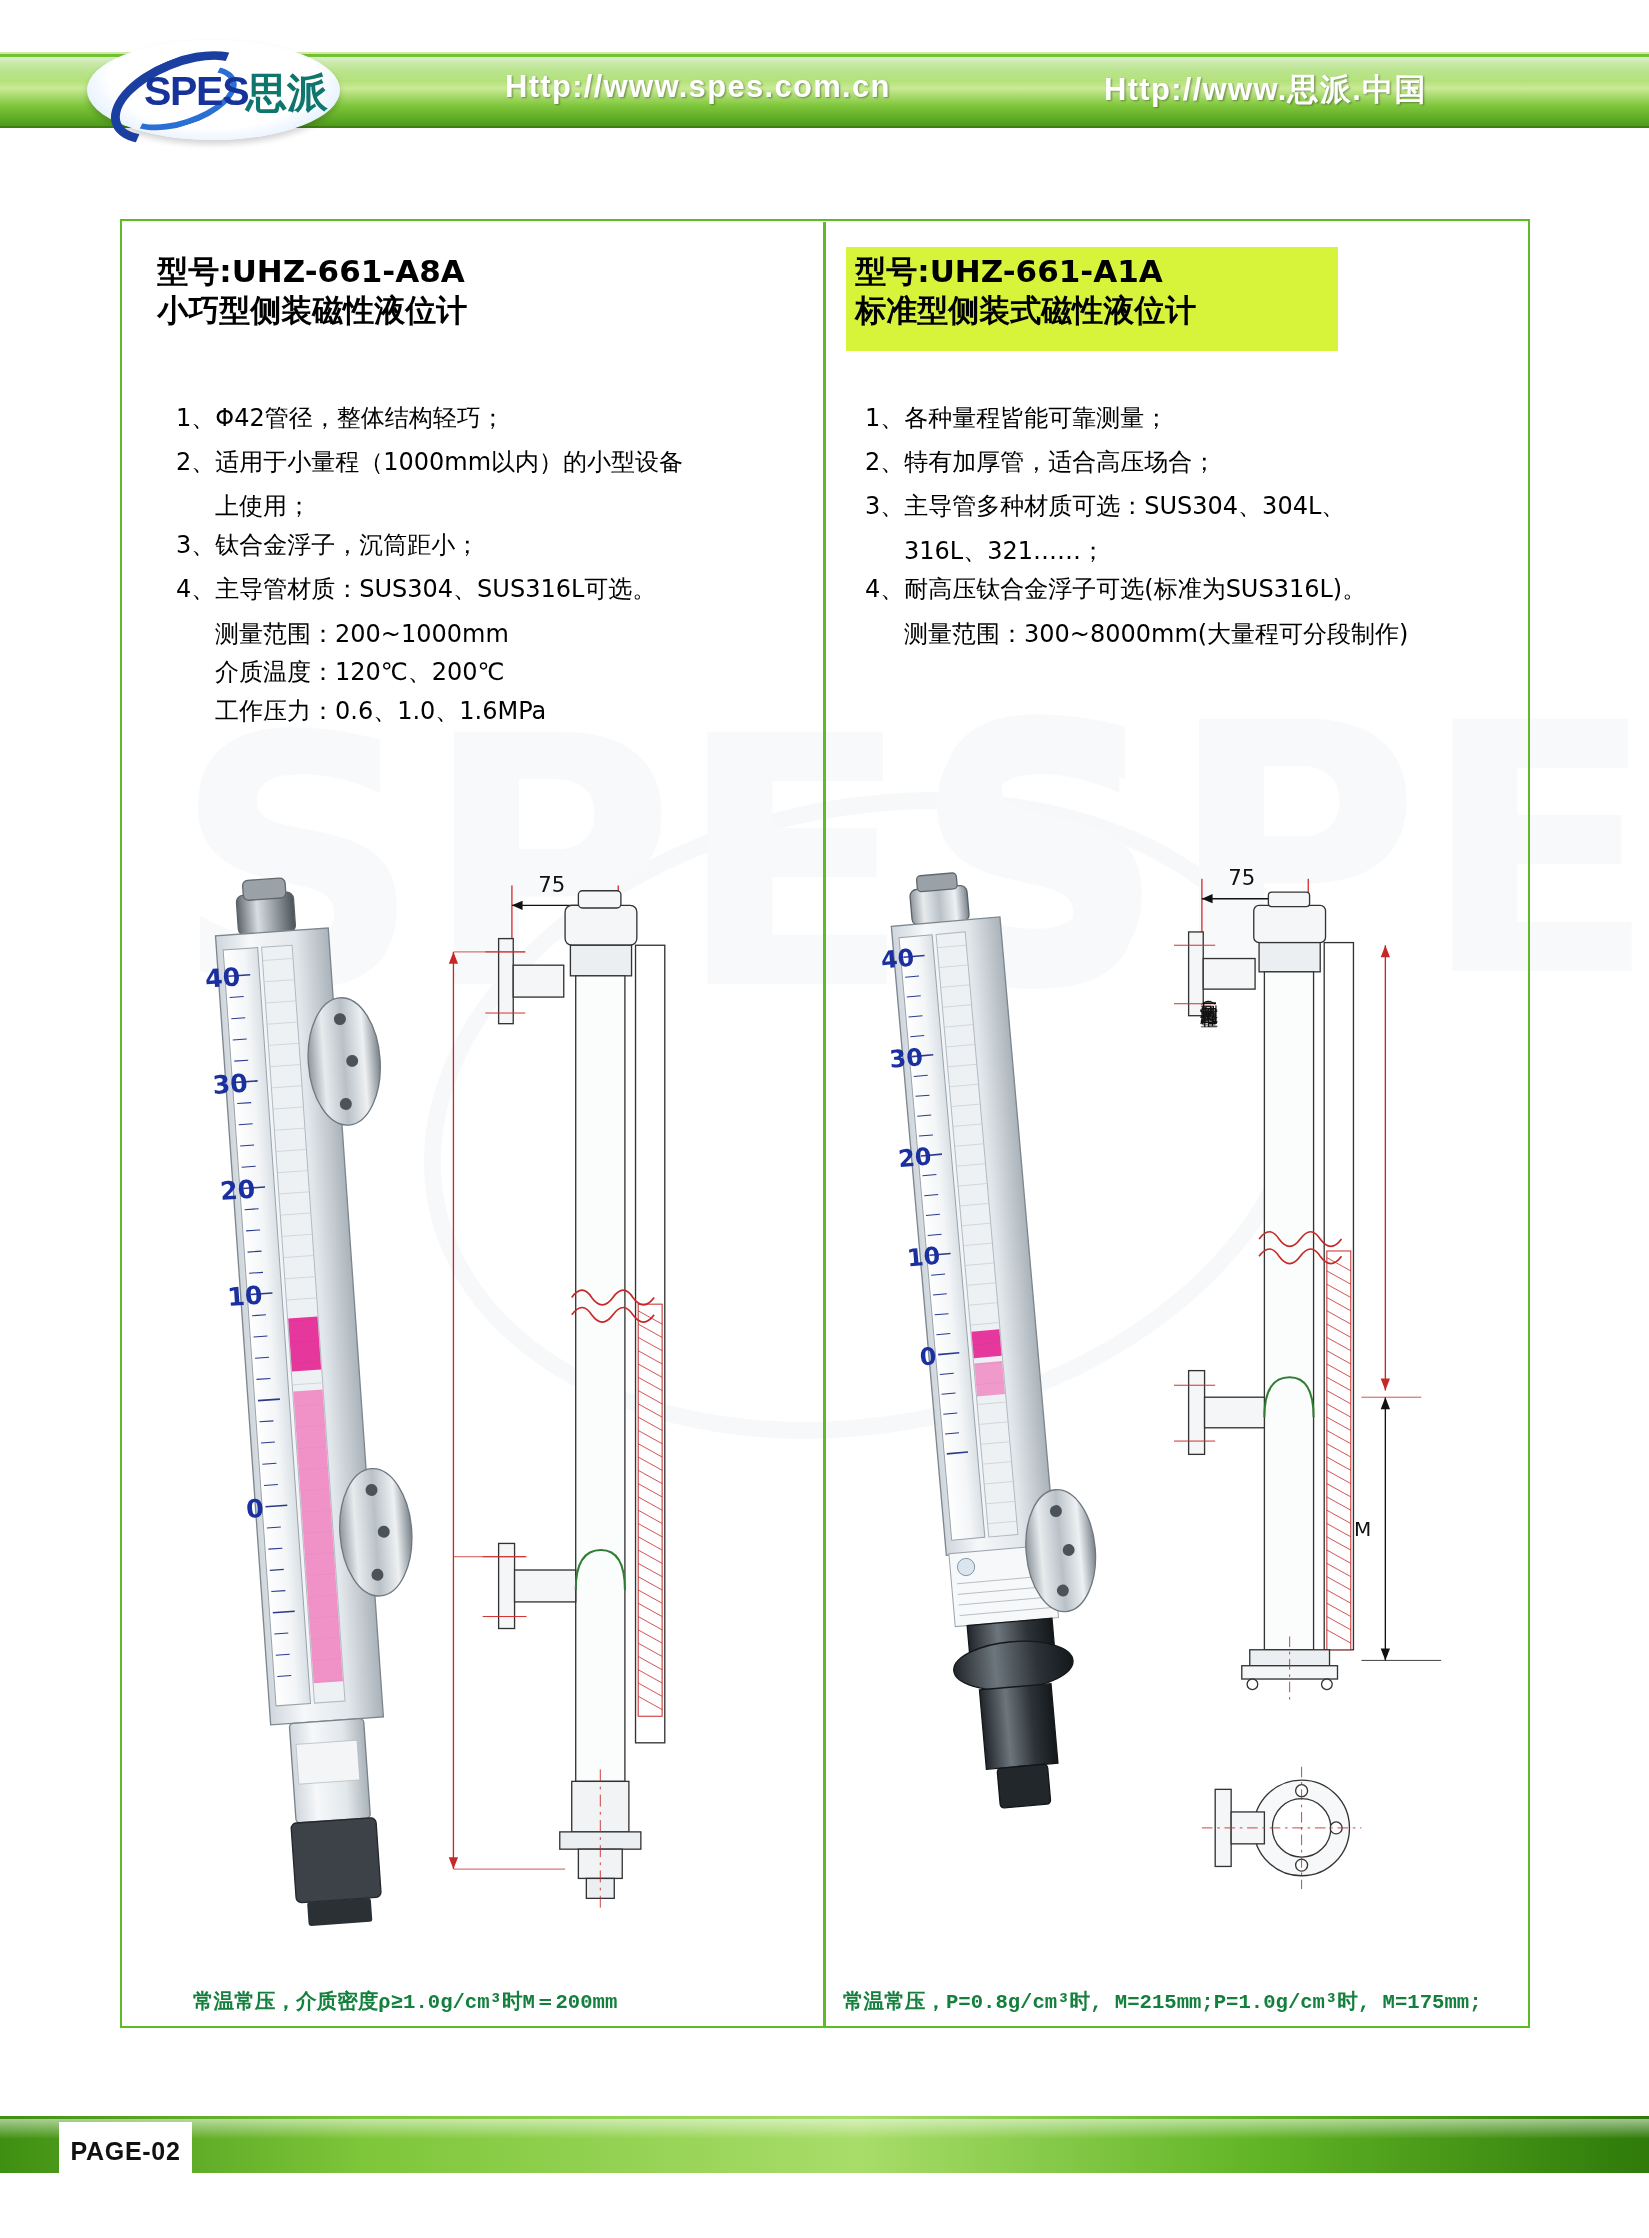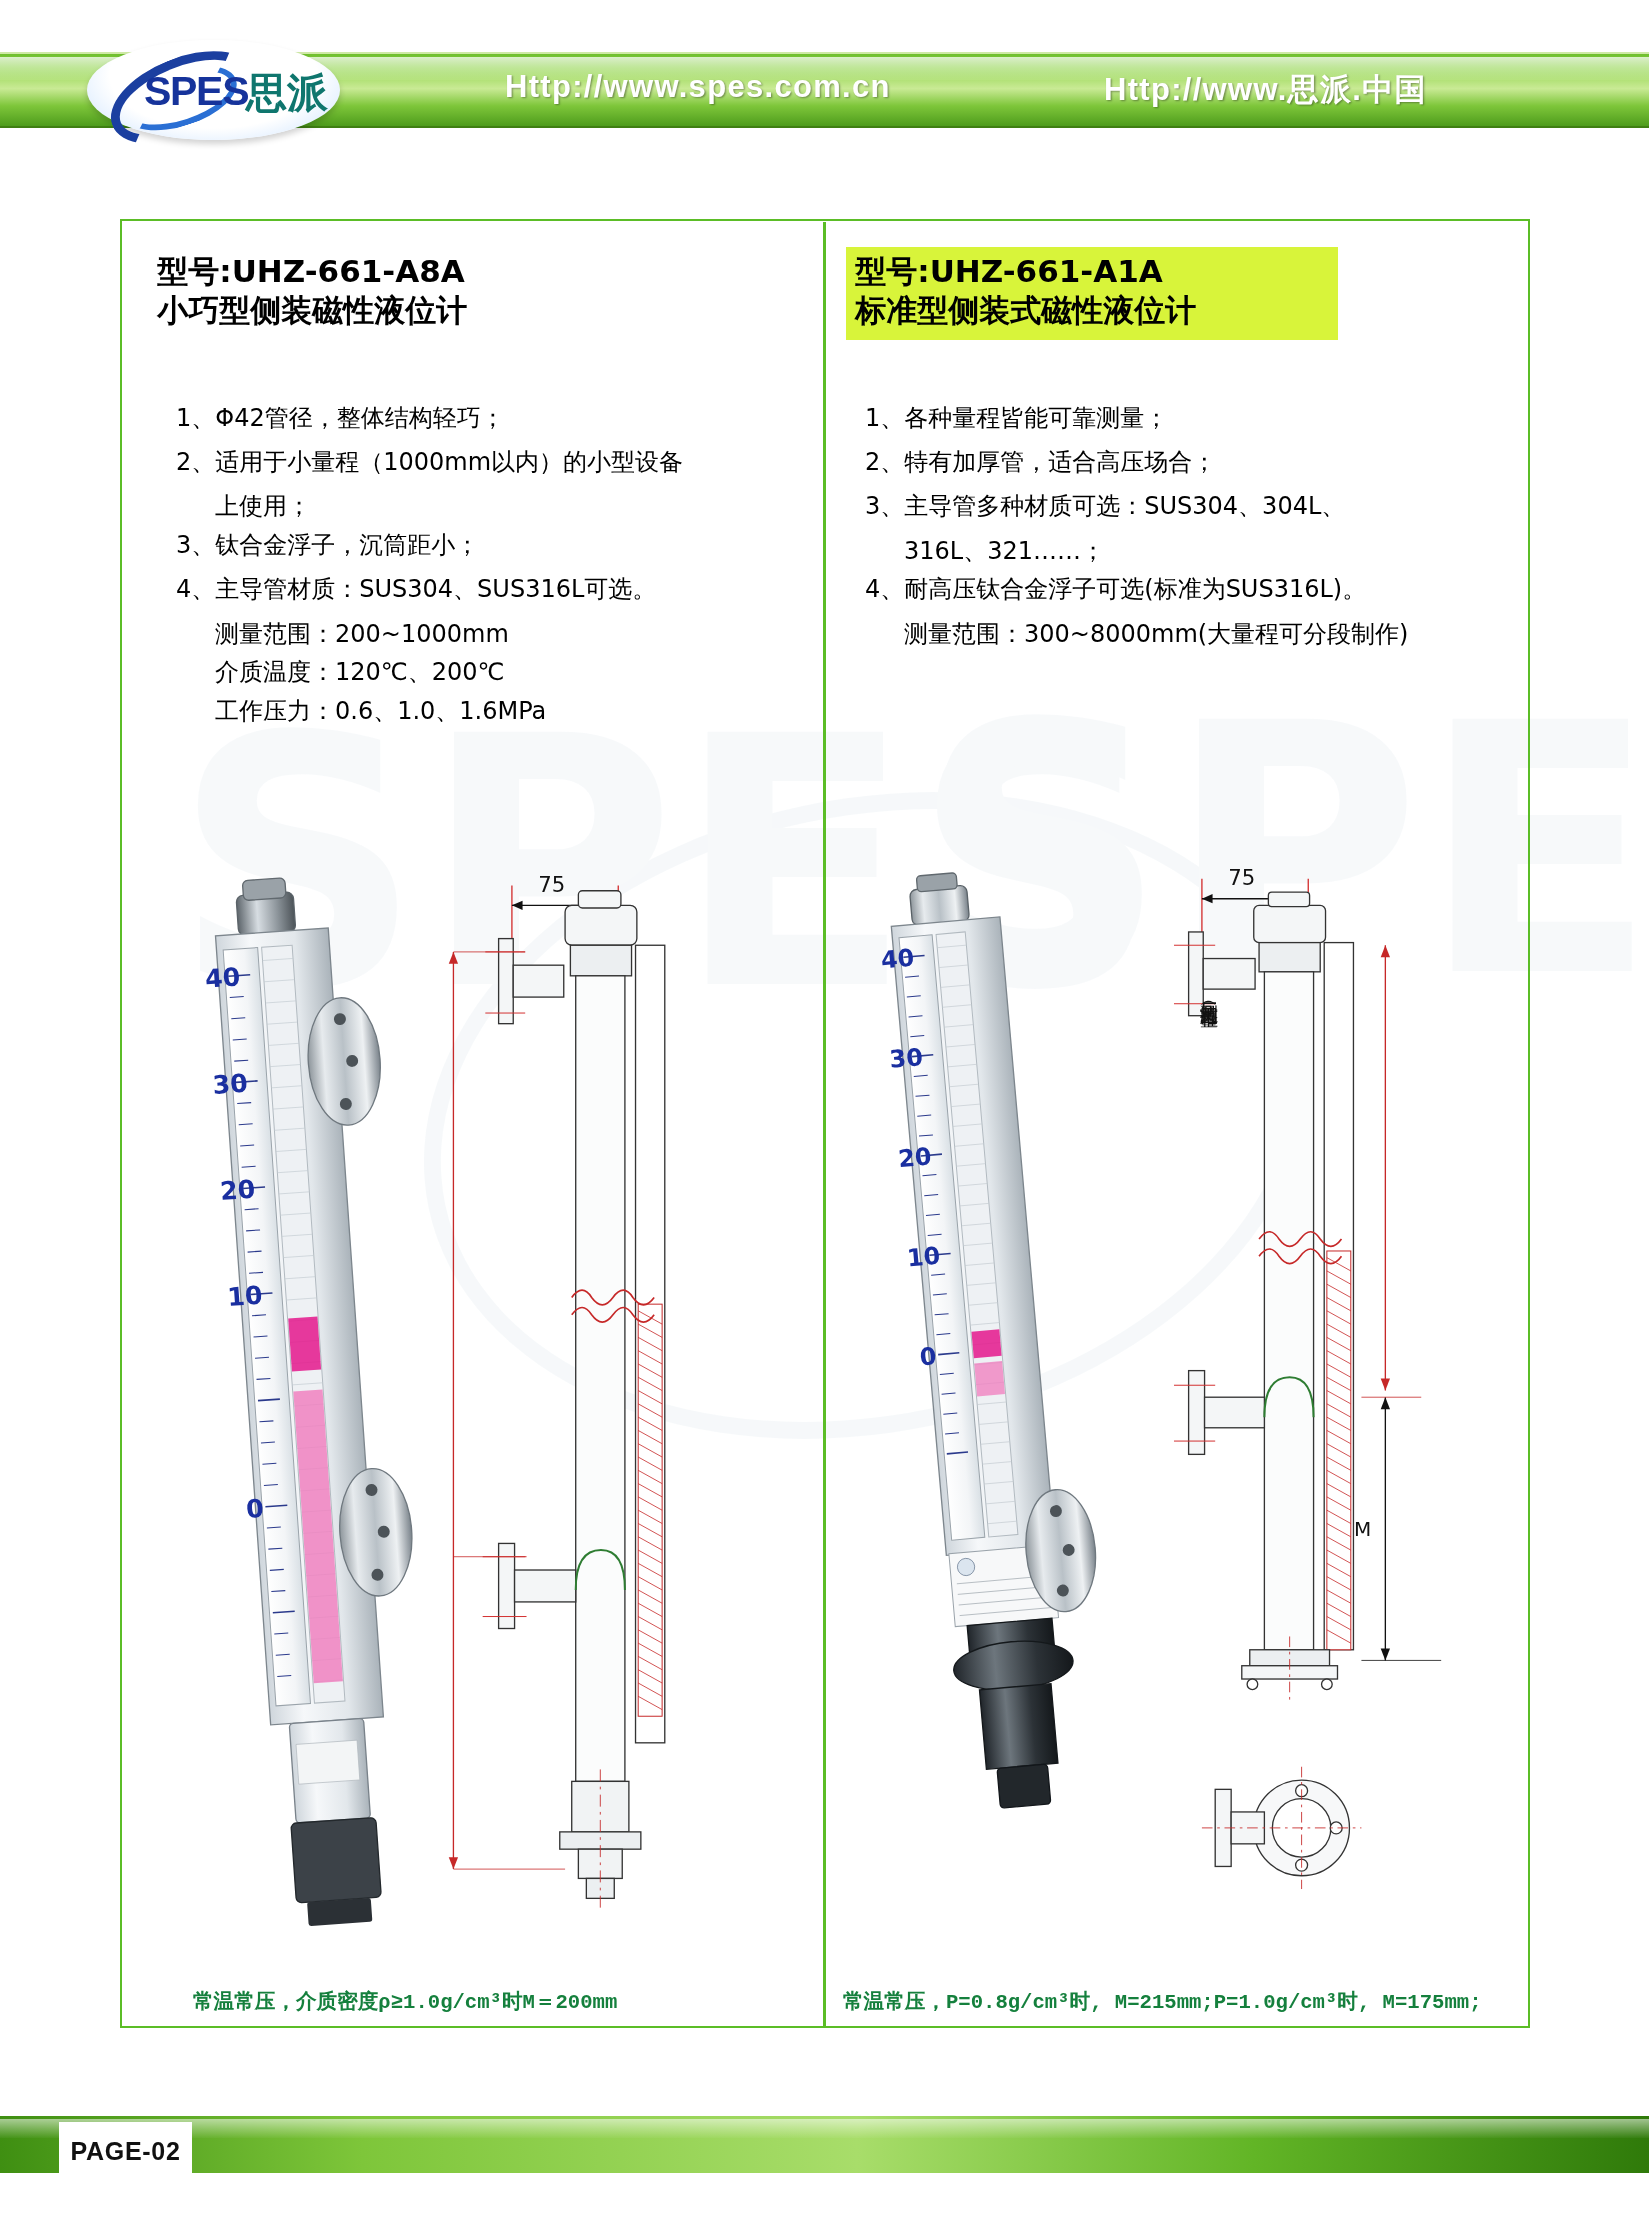--- a/index.html
+++ b/index.html
@@ -144,21 +144,21 @@
     background: #5bbd26;
   }
 
   
   .title-box {
     position: absolute;
     padding: 5.3px 9.3px;
     box-sizing: border-box;
   }
   #title-box-left { left: 148px; top: 247px; width: 399px; height: 124px; background: transparent; }
-  #title-box-right { left: 846px; top: 247px; width: 492px; height: 93px; background: #d8f43a; }
+  #title-box-right { left: 846px; top: 247px; width: 492px; height: 104px; background: #d8f43a; }
 
   .title-line {
     font-size: 31px;
     font-weight: bold;
     color: #000000;
     font-family: "DejaVu Sans", "Liberation Sans", sans-serif;
     line-height: 1.25;
     white-space: nowrap;
   }
 

